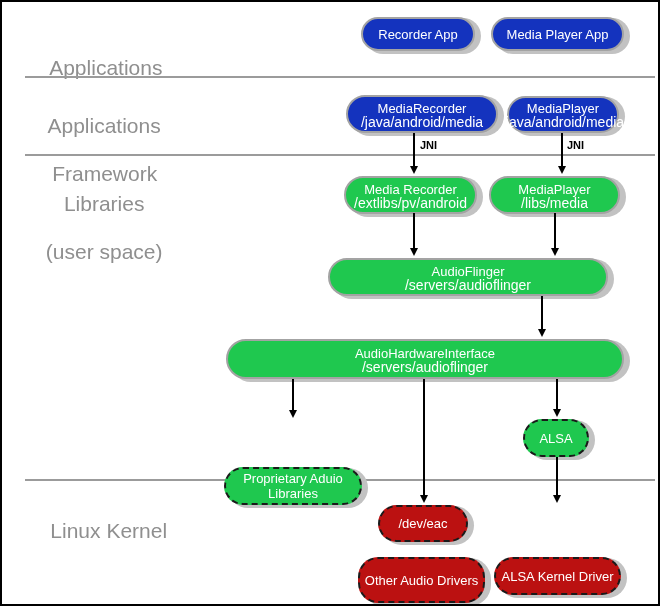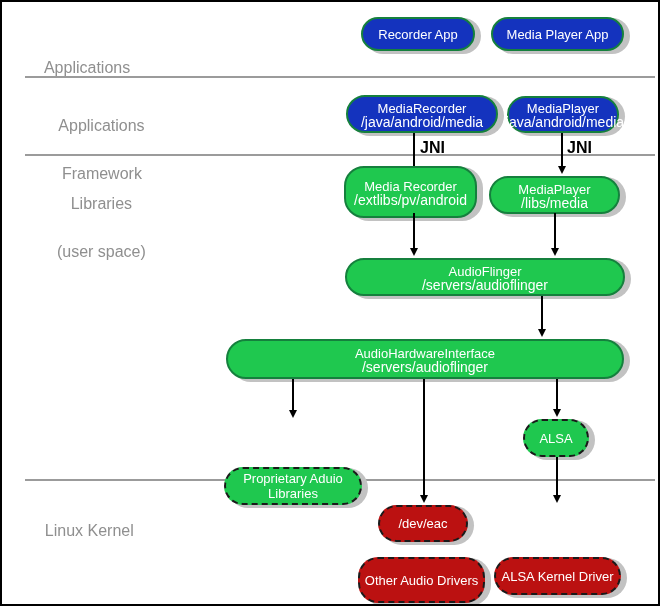--- a/index.html
+++ b/index.html
@@ -2,43 +2,43 @@
 <html><head>
 <meta charset="utf-8">
 <style>
   html,body{margin:0;padding:0;background:#fff;}
   .frame{
     position:relative;width:656px;height:602px;border:2px solid #000;
     background:#fff;overflow:hidden;
     font-family:"Liberation Sans","DejaVu Sans",sans-serif;
   }
   .layer-label{
-    position:absolute;color:#8f8f8f;font-size:16px;line-height:24px;
+    position:absolute;color:#8f8f8f;font-size:21px;line-height:24px;
     text-align:center;white-space:pre;
   }
   .divider{position:absolute;left:23px;width:630px;height:2px;background:#9b9b9b;}
   .pill{
     position:absolute;display:flex;flex-direction:column;align-items:center;
     justify-content:center;color:#fff;text-align:center;
-    border:2px solid #15803d;border-radius:20px;
+    border:2px solid #a3a3a3;border-radius:20px;
     box-shadow:5px 2px 0 1px #c2c2c2;box-sizing:border-box;padding:0 4px;
   }
   .pill .t{font-size:13px;line-height:15px;}
   .pill .s{font-size:14px;line-height:12px;}
   .blue{background:#1433be;}
   .green{background:#1fc84f;}
   .red{background:#bb1111;}
   .dashed{border:2px dashed #1a1a1a;}
   .vline{position:absolute;width:1.5px;background:#000;}
   .vline.arrow::after{
     content:"";position:absolute;left:-3.5px;bottom:-8px;width:0;height:0;
     border-left:4.5px solid transparent;border-right:4.5px solid transparent;
     border-top:8px solid #000;
   }
-  .edge-label{position:absolute;font-size:16px;font-weight:bold;color:#000;}
+  .edge-label{position:absolute;font-size:11px;font-weight:bold;color:#000;}
 </style>
 </head>
 <body>
 
 <div class="frame">
 
   <div class="layer-label" style="left:25px;top:30px;">
     <span>Applications</span>
   </div>
   <div class="layer-label" style="left:22px;top:88px;width:138px;">
@@ -71,33 +71,33 @@
   <div class="pill blue" style="left:505px;top:94px;width:112px;height:37px;">
     <span class="t">MediaPlayer</span>
     <span class="s">/java/android/media</span>
   </div>
 
   <div class="vline arrow" style="left:411px;top:131px;height:33px;"></div>
   <div class="edge-label" style="left:418px;top:137px;">JNI</div>
   <div class="vline arrow" style="left:559px;top:131px;height:33px;"></div>
   <div class="edge-label" style="left:565px;top:137px;">JNI</div>
 
-  <div class="pill green" style="left:342px;top:164px;width:133px;height:52px;">
+  <div class="pill green" style="left:342px;top:174px;width:133px;height:38px;">
     <span class="t">Media Recorder</span>
     <span class="s">/extlibs/pv/android</span>
   </div>
   <div class="pill green" style="left:487px;top:174px;width:131px;height:38px;">
     <span class="t">MediaPlayer</span>
     <span class="s">/libs/media</span>
   </div>
 
   <div class="vline arrow" style="left:411px;top:211px;height:35px;"></div>
   <div class="vline arrow" style="left:552px;top:211px;height:35px;"></div>
 
-  <div class="pill green" style="left:343px;top:256px;width:280px;height:38px;">
+  <div class="pill green" style="left:326px;top:256px;width:280px;height:38px;">
     <span class="t">AudioFlinger</span>
     <span class="s">/servers/audioflinger</span>
   </div>
 
   <div class="vline arrow" style="left:539px;top:294px;height:33px;"></div>
 
   <div class="pill green" style="left:224px;top:337px;width:398px;height:40px;">
     <span class="t">AudioHardwareInterface</span>
     <span class="s">/servers/audioflinger</span>
   </div>

